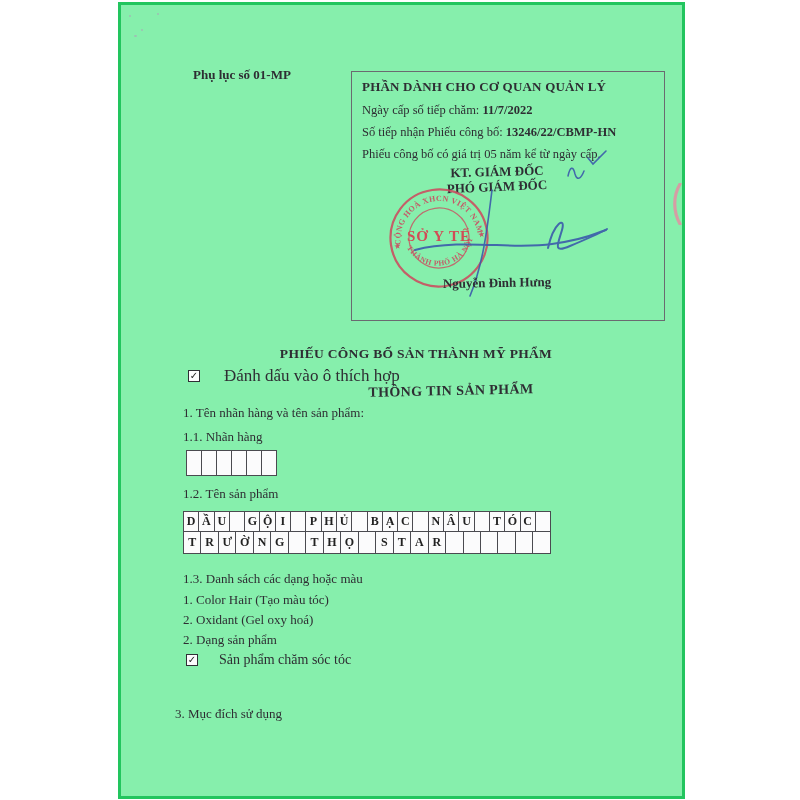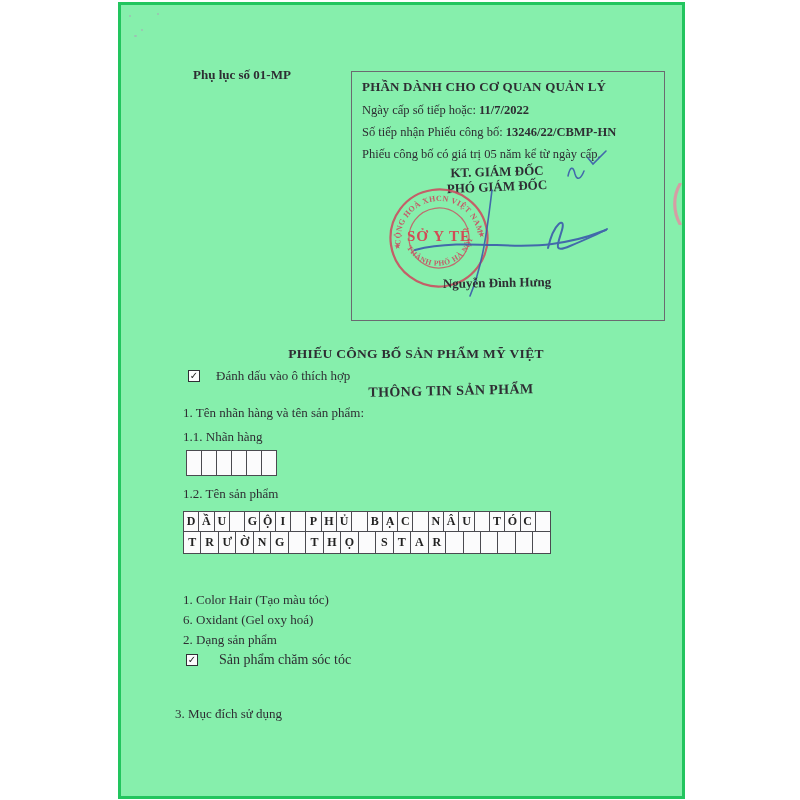--- a/index.html
+++ b/index.html
@@ -73,21 +73,21 @@
   <svg class="abs" style="left:550px;top:178px;" width="12" height="42">
     <path d="M 9 1 C 2 13, 2 28, 9 41" fill="none" stroke="#e88aa2" stroke-width="3.2" stroke-linecap="round" opacity=".8"></path>
   </svg>
 
   <div class="abs line b" style="left:72px;top:62px;font-size:13px;">Phụ lục số 01-MP</div>
 
   <div class="mgmt-box">
     <div class="mgmt-title">PHẦN DÀNH CHO CƠ QUAN QUẢN LÝ</div>
 
     <div class="mgmt-line" style="top:31px;">
-      <span>Ngày cấp số tiếp hoặc:</span>
+      <span>Ngày cấp số tiếp chăm:</span>
       <span class="val">11/7/2022</span>
     </div>
 
     <div class="mgmt-line" style="top:53px;text-align:right;">
       <span>Số tiếp nhận Phiếu công bố:</span>
       <span class="val">13246/22/CBMP-HN</span>
     </div>
 
     <div class="mgmt-line" style="top:75px;">Phiếu công bố có giá trị 05 năm kể từ ngày cấp.</div>
 
@@ -122,25 +122,25 @@
         <path d="M 196 176 C 202 150, 214 144, 210 158 C 206 172, 200 182, 218 174 C 230 169, 246 162, 255 157"></path>
         <path d="M 140 118 C 136 150, 132 190, 118 224" stroke-width="1.6"></path>
         <path d="M 216 104 c 2 -9 5 -11 7 -2 c 2 7 6 5 9 -3" stroke-width="1.5"></path>
         <path d="M 236 86 l 5 6 l 13 -13" stroke-width="1.6"></path>
       </g>
     </svg>
 
     <div class="signer" style="top:203px;left:55px;width:180px;transform:rotate(-1deg);">Nguyễn Đình Hưng</div>
   </div>
 
-  <div class="abs b center-text" style="left:80px;top:341px;width:430px;font-size:13.5px;letter-spacing:.3px;">PHIẾU CÔNG BỐ SẢN PHẨM MỸ VIỆT</div>
+  <div class="abs b center-text" style="left:80px;top:341px;width:430px;font-size:13.5px;letter-spacing:.3px;">PHIẾU CÔNG BỐ SẢN THÀNH MỸ PHẨM</div>
 
   <div class="abs" style="left:67px;top:361px;white-space:nowrap;">
     <span class="cb">✓</span>
-    <span style="font-size:13px;margin-left:12px;vertical-align:middle;">Đánh dấu vào ô thích hợp</span>
+    <span style="font-size:17px;margin-left:20px;vertical-align:middle;">Đánh dấu vào ô thích hợp</span>
   </div>
 
   <div class="abs b center-text" style="left:150px;top:378px;width:360px;font-size:14px;transform:rotate(-1.3deg);letter-spacing:.4px;">THÔNG TIN SẢN PHẨM</div>
 
   <div class="abs line" style="left:62px;top:400px;">1. Tên nhãn hàng và tên sản phẩm:</div>
 
   <div class="abs line" style="left:62px;top:424px;">1.1. Nhãn hàng</div>
 
   <div class="lgrid" style="left:65px;top:445px;width:91px;height:26px;">
       <span class="cell"></span>
@@ -198,24 +198,25 @@
         <span class="cell">R</span>
         <span class="cell"></span>
         <span class="cell"></span>
         <span class="cell"></span>
         <span class="cell"></span>
         <span class="cell"></span>
         <span class="cell"></span>
       </div>
   </div>
 
+  <div class="abs line" style="left:62px;top:566px;">1.3. Danh sách các dạng hoặc màu</div>
 
   <div class="abs line" style="left:62px;top:587px;">1. Color Hair (Tạo màu tóc)</div>
 
-  <div class="abs line" style="left:62px;top:607px;">6. Oxidant (Gel oxy hoá)</div>
+  <div class="abs line" style="left:62px;top:607px;">2. Oxidant (Gel oxy hoá)</div>
 
   <div class="abs line" style="left:62px;top:627px;">2. Dạng sản phẩm</div>
 
   <div class="abs" style="left:65px;top:645px;">
       <div class="check-row"><span class="cb">✓</span><span class="cb-label">Sản phẩm chăm sóc tóc</span></div>
     </div>
 
   <div class="abs line" style="left:54px;top:701px;">3. Mục đích sử dụng</div>
 
 </div>

